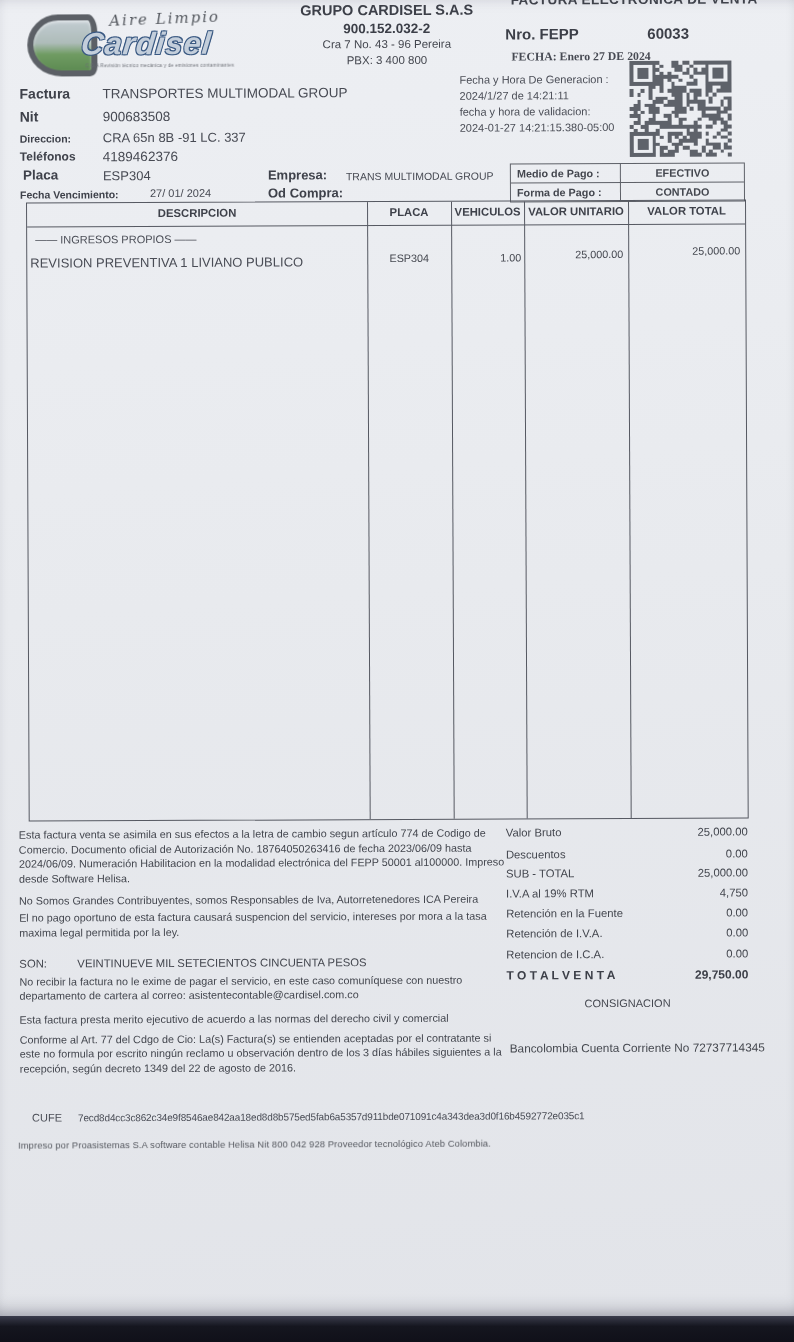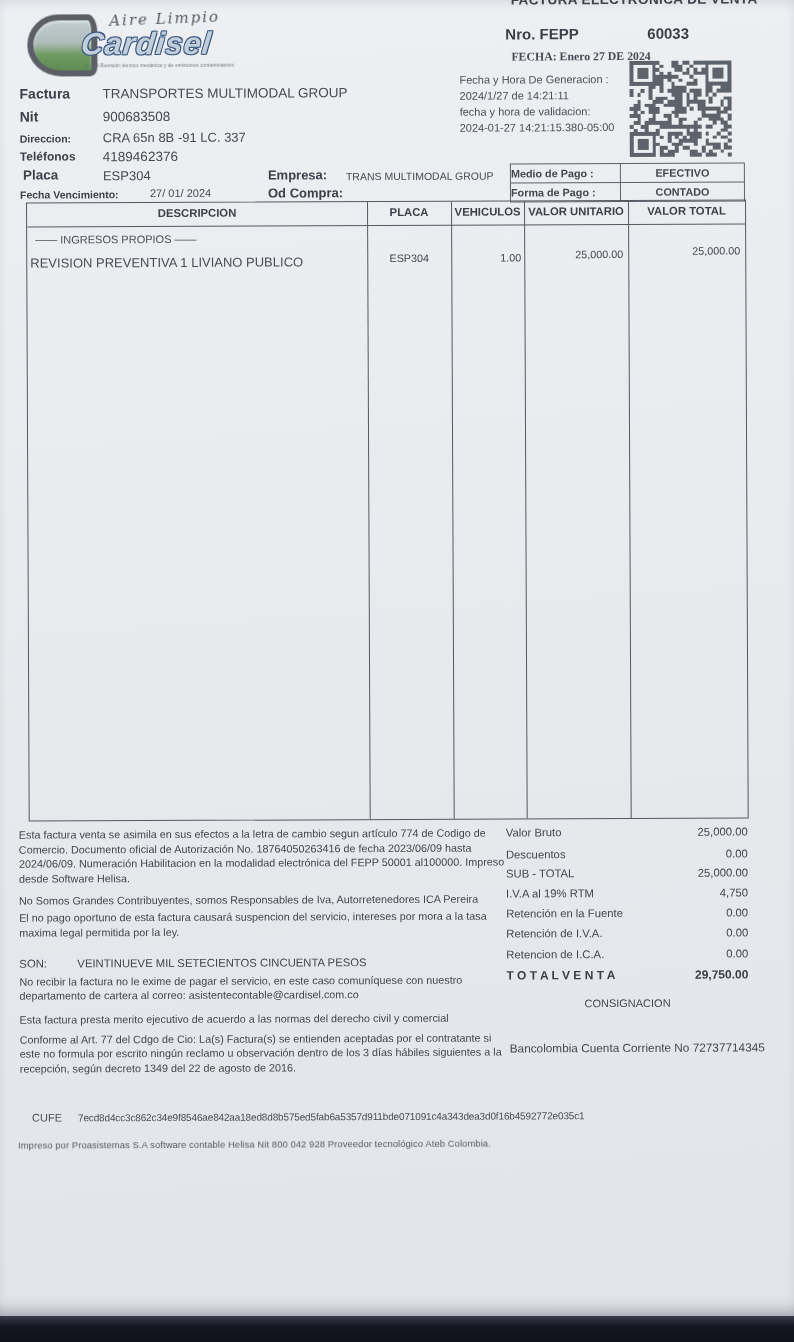--- a/index.html
+++ b/index.html
@@ -58,21 +58,21 @@
   .venc-l{left:22px;top:187px;font-size:10.5px;}
   .venc-v{left:152px;top:186px;font-size:11px;}
   .emp-l{left:270px;top:167px;font-size:13px;}
   .emp-v{left:348px;top:170px;font-size:10.5px;}
   .od-l{left:270px;top:185px;font-size:13px;}
 
   
   .pago{left:512px;top:164px;width:233px;height:37px;border:1px solid #5e6168;}
   .pago .row{display:flex;height:18px;align-items:center;}
   .pago .row + .row{border-top:1px solid #5e6168;}
-  .pago .pl{width:110px;font-weight:bold;font-size:10.8px;border-right:1px solid #5e6168;
+  .pago .pl{width:110px;padding-left:6px;font-weight:bold;font-size:10.8px;border-right:1px solid #5e6168;
     height:100%;display:flex;align-items:center;box-sizing:border-box;}
   .pago .pv{flex:1;text-align:center;font-weight:bold;font-size:10.8px;}
 
   
   .items{left:28px;top:201px;width:718px;height:617px;border:1.6px solid #565962;}
   .items .hdr{position:absolute;left:0;top:0;width:100%;height:23px;border-bottom:1.4px solid #565962;}
   .items .hc{position:absolute;top:4px;font-size:11.3px;font-weight:bold;color:#3e414a;text-align:center;}
   .col-line{position:absolute;top:0;bottom:0;width:0;border-left:1.3px solid #565962;}
   .grp-row{position:absolute;left:8px;top:30px;font-size:11px;color:#4a4d56;}
   .it-desc{position:absolute;left:3px;top:52px;font-size:13px;color:#4a4d56;}
@@ -116,20 +116,26 @@
   <div class="paper">
     <div class="content">
 
       <div class="abs factura-title c">FACTURA ELECTRONICA DE VENTA</div>
 
       <div class="abs mirror"></div>
       <div class="abs logo-script">Aire Limpio</div>
       <div class="abs logo-word">Cardisel</div>
       <div class="abs logo-tagline">C.D.A Revisión técnico mecánica y de emisiones contaminantes</div>
 
+      <div class="abs company c">
+        <div class="l1">GRUPO CARDISEL S.A.S</div>
+        <div class="l2">900.152.032-2</div>
+        <div class="l3">Cra 7  No. 43 - 96 Pereira</div>
+        <div class="l4">PBX: 3 400 800</div>
+      </div>
 
       <div class="abs nro-label">Nro. FEPP</div>
       <div class="abs nro-value">60033</div>
       <div class="abs fecha-line">FECHA: Enero 27 DE 2024</div>
 
       <div class="abs genblock">
         <div>Fecha y Hora De Generacion :</div>
         <div>2024/1/27 de 14:21:11</div>
         <div>fecha y hora de validacion:</div>
         <div>2024-01-27 14:21:15.380-05:00</div>

